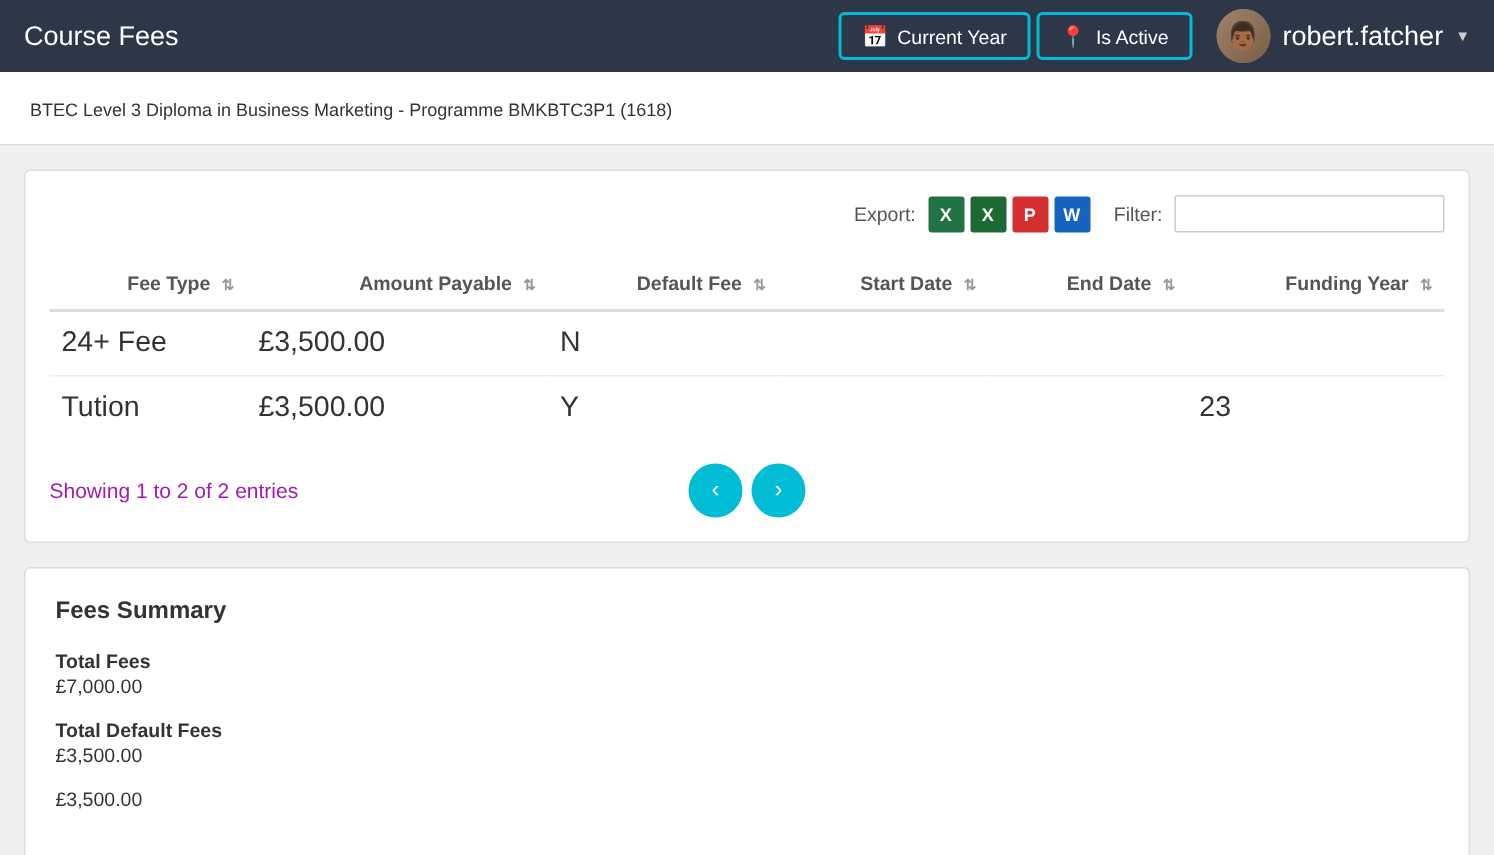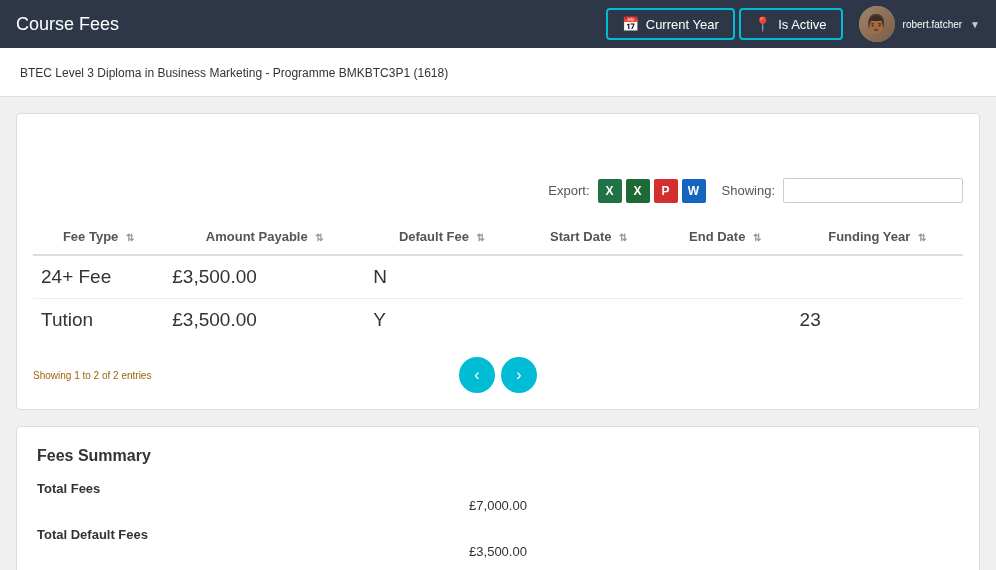--- a/index.html
+++ b/index.html
@@ -65,21 +65,21 @@
     .avatar-img {
       width: 36px;
       height: 36px;
       border-radius: 50%;
       background: linear-gradient(135deg, #a0856a 0%, #7a5c44 100%);
       display: flex;
       align-items: center;
       justify-content: center;
       font-size: 18px;
     }
-    .username { font-size: 10px; }
+    .username { font-size: 18px; }
     .dropdown-arrow { font-size: 10px; color: #ccc; }
 
     
     .page-title-bar {
       background: #fff;
       padding: 16px 20px;
       border-bottom: 1px solid #ddd;
     }
     .page-title-text {
       font-size: 12px;
@@ -102,21 +102,20 @@
       border-radius: 4px;
       padding: 16px;
     }
 
     .table-toolbar {
       display: flex;
       align-items: center;
       justify-content: flex-end;
       margin-bottom: 16px;
       gap: 8px;
-      margin-top: 48px;
     }
     .export-label {
       color: #555;
       font-size: 13px;
     }
     .export-icons {
       display: flex;
       gap: 4px;
     }
     .export-icon {
@@ -142,21 +141,21 @@
       font-size: 13px;
       border-radius: 2px;
     }
 
     table {
       width: 100%;
       border-collapse: collapse;
     }
     thead th {
       padding: 10px 8px;
-      text-align: center;
+      text-align: right;
       font-size: 13px;
       color: #555;
       border-bottom: 2px solid #ddd;
       font-weight: 600;
       white-space: nowrap;
     }
     thead th .sort-icon {
       margin-left: 4px;
       color: #999;
       font-size: 10px;
@@ -172,22 +171,22 @@
       font-size: 19px;
       color: #333;
     }
 
     .table-footer {
       display: flex;
       align-items: center;
       margin-top: 16px;
     }
     .showing-text {
-      font-size: 10px;
-      color: #a16207;
+      font-size: 14px;
+      color: #a21caf;
       flex: 1;
     }
     .pagination {
       display: flex;
       gap: 6px;
       justify-content: center;
       flex: 1;
     }
     .page-btn {
       width: 36px;
@@ -221,21 +220,20 @@
     }
     .summary-item-label {
       font-weight: 700;
       font-size: 13px;
       color: #333;
       margin-bottom: 2px;
     }
     .summary-item-value {
       font-size: 13px;
       color: #333;
-      text-align: center;
     }
   </style>
 </head>
 <body>
 
 <header class="header">
   <span class="header-title">Course Fees</span>
   <nav class="header-nav">
     <div class="nav-btn active">
       <span class="btn-icon">📅</span>
@@ -263,21 +261,21 @@
 
   <div class="card">
     <div class="table-toolbar">
       <span class="export-label">Export:</span>
       <div class="export-icons">
         <div class="export-icon excel">X</div>
         <div class="export-icon excel2">X</div>
         <div class="export-icon pdf">P</div>
         <div class="export-icon word">W</div>
       </div>
-      <span class="filter-label">Showing:</span>
+      <span class="filter-label">Filter:</span>
       <input class="filter-input" type="text" placeholder="" style="">
     </div>
 
     <table>
       <thead>
         <tr>
           <th>Fee Type <span class="sort-icon">⇅</span></th>
           <th>Amount Payable <span class="sort-icon">⇅</span></th>
           <th>Default Fee <span class="sort-icon">⇅</span></th>
           <th>Start Date <span class="sort-icon">⇅</span></th>

